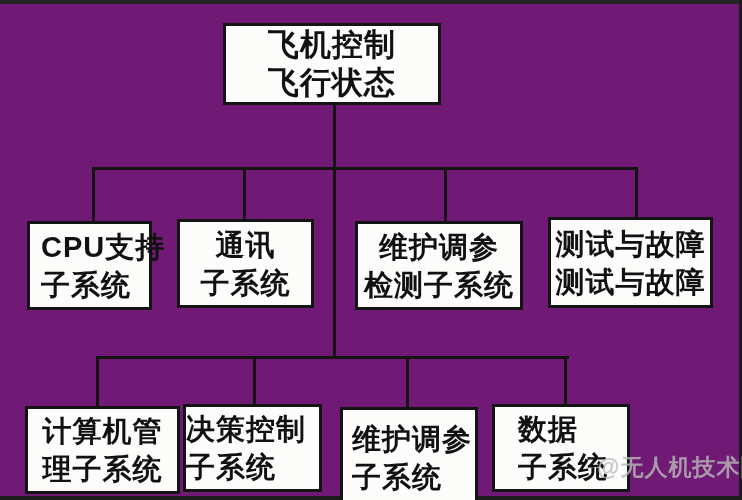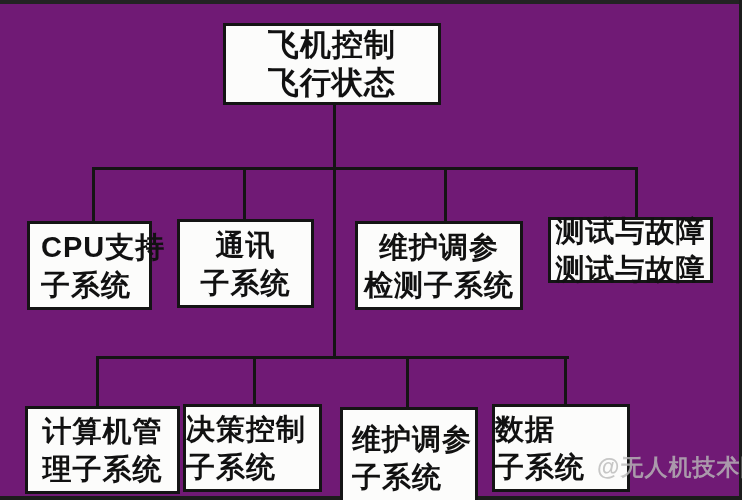--- a/index.html
+++ b/index.html
@@ -68,40 +68,40 @@
   <div class="box fs29" style="left:177px;top:219px;width:137px;height:89px;">
     <div class="bl">通讯</div>
     <div class="bl">子系统</div>
   </div>
 
   <div class="box fs29" style="left:355px;top:221px;width:168px;height:89px;">
     <div class="bl">维护调参</div>
     <div class="bl">检测子系统</div>
   </div>
 
-  <div class="box fs29" style="left:548px;top:217px;width:165px;height:66px;">
+  <div class="box fs29" style="left:548px;top:217px;width:165px;height:91px;">
     <div class="bl">测试与故障</div>
     <div class="bl">测试与故障</div>
   </div>
 
   <div class="box fs29" style="left:25px;top:406px;width:155px;height:88px;">
     <div class="bl">计算机管</div>
     <div class="bl">理子系统</div>
   </div>
 
   <div class="box fs29 ta-left" style="left:183px;top:404px;width:139px;height:88px;">
     <div class="bl">决策控制</div>
     <div class="bl">子系统</div>
   </div>
 
   <div class="box fs29 ta-left" style="left:340px;top:407px;width:138px;height:101px;padding-left:9px;">
     <div class="bl">维护调参</div>
     <div class="bl">子系统</div>
   </div>
 
-  <div class="box fs29 ta-left" style="left:492px;top:404px;width:138px;height:88px;">
+  <div class="box fs29 ta-left" style="left:492px;top:404px;width:138px;height:88px;padding-left:23px;">
     <div class="bl">数据</div>
     <div class="bl">子系统</div>
   </div>
 
   <div class="watermark">@无人机技术圈</div>
 
 </div>
 
 </body></html>

